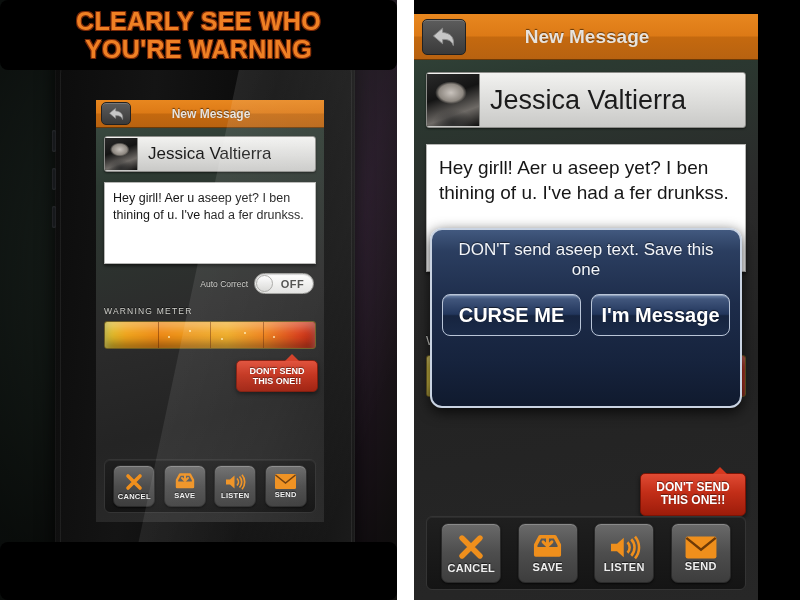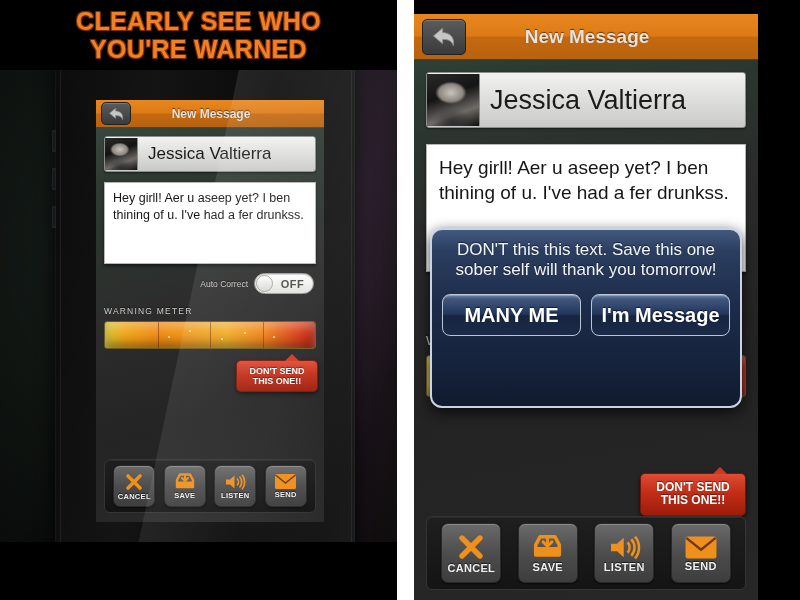--- a/index.html
+++ b/index.html
@@ -24,21 +24,21 @@
     box-shadow:inset 0 0 2px rgba(255,255,255,.18);}
   .screen-l{position:absolute;left:96px;top:100px;width:228px;height:422px;
     background:linear-gradient(165deg,#3e4f45 0%,#2d3a32 18%,#2c2c2c 48%,#242424 72%,#2a2a2a 100%);
     overflow:hidden;}
   .glare{position:absolute;left:190px;top:0;width:300px;height:600px;
     background:linear-gradient(100deg, rgba(255,255,255,0.10) 0%, rgba(255,255,255,0.055) 45%, rgba(255,255,255,0) 70%);
     transform:skewX(-12deg);pointer-events:none;}
 
   .cap{position:absolute;left:0;width:397px;text-align:center;
     background:#000;color:#ef8024;font-weight:bold;letter-spacing:.3px;line-height:1.12;
-    text-shadow:-1px -1px 0 #7c2a08, 1px -1px 0 #7c2a08, -1px 1px 0 #7c2a08, 1px 1px 0 #7c2a08, 0 2px 3px rgba(0,0,0,.9);}
+    text-shadow:-1px -1px 0 #7c2a08, 1px -1px 0 #7c2a08, -1px 1px 0 #7c2a08, 1px 1px 0 #7c2a08, 0 2px 3px rgba(0,0,0,.9);border-radius:8px;}
   .cap-top{top:0;height:70px;font-size:25px;padding-top:7px;box-sizing:border-box;}
   .cap-bot{bottom:0;height:58px;font-size:21px;padding-top:8px;box-sizing:border-box;}
   .cap span{display:block;}
 
   
   .navbar{position:relative;width:100%;box-sizing:border-box;
     background:linear-gradient(180deg,#e8871f 0%,#dd7a16 48%,#c4690f 52%,#b86210 100%);
     border-bottom:1px solid #6d3a07;display:flex;align-items:center;}
   .navtitle{flex:1;text-align:center;color:#e8e3dd;font-weight:bold;
     text-shadow:0 -1px 1px rgba(0,0,0,.55);}
@@ -220,21 +220,21 @@
           </div>
 
         </div>
       </div>
     </div>
 
     <div class="glare"></div>
 
     <div class="cap cap-top">
       <span>CLEARLY SEE WHO</span>
-      <span>YOU'RE WARNED</span>
+      <span>YOU'RE WARNING</span>
     </div>
     <div class="cap cap-bot">
     </div>
   </div>
 
   <div class="panel-right">
     <div class="screen-r">
 
       <div class="navbar" style="height:46px;padding:0 8px;">
         <div class="backbtn" style="width:42px;height:34px;">
@@ -331,25 +331,24 @@
               </svg>
             </div>
             <div class="lbl" style="font-size:11px;">SEND</div>
           </div>
 
         </div>
       </div>
 
       <div class="modal" style="left:16px;top:214px;width:312px;height:180px;padding:10px 10px 12px 10px;">
         <div class="modal-body" style="font-size:17px;">
-          <div>DON'T this this text. Save this one</div>
-          <div>sober self will thank you tomorrow!</div>
+          <div>DON'T send aseep text. Save this one</div>
         </div>
         <div class="modal-btns" style="margin-top:14px;">
-          <div class="mbtn" style="height:40px;font-size:20px;">MANY ME</div>
+          <div class="mbtn" style="height:40px;font-size:20px;">CURSE ME</div>
           <div class="mbtn" style="height:40px;font-size:20px;">I'm Message</div>
         </div>
       </div>
 
     </div>
   </div>
 
 </div>
 
 </body></html>

